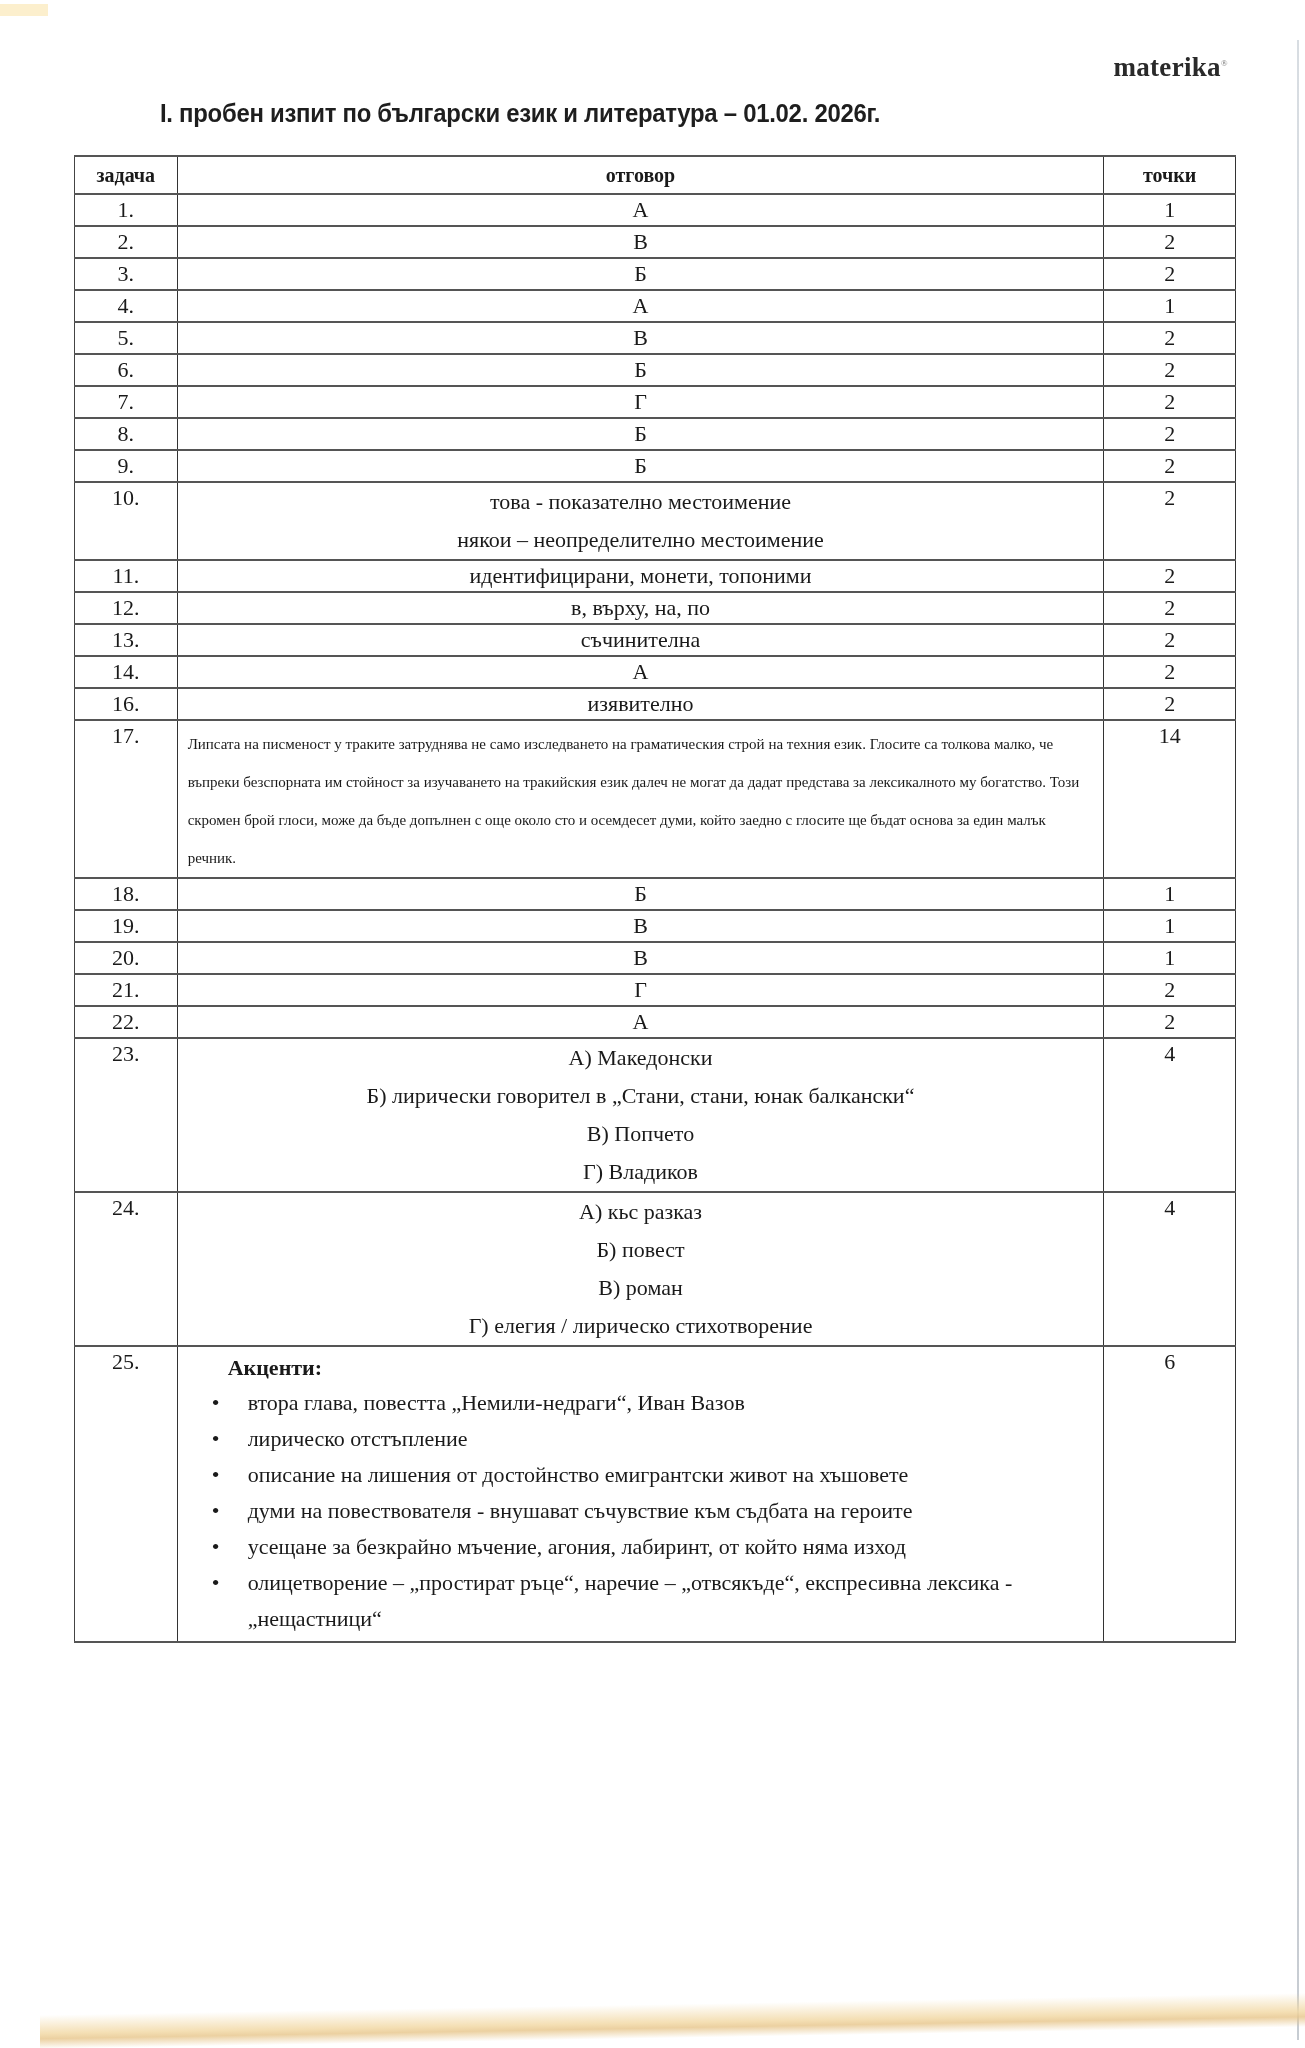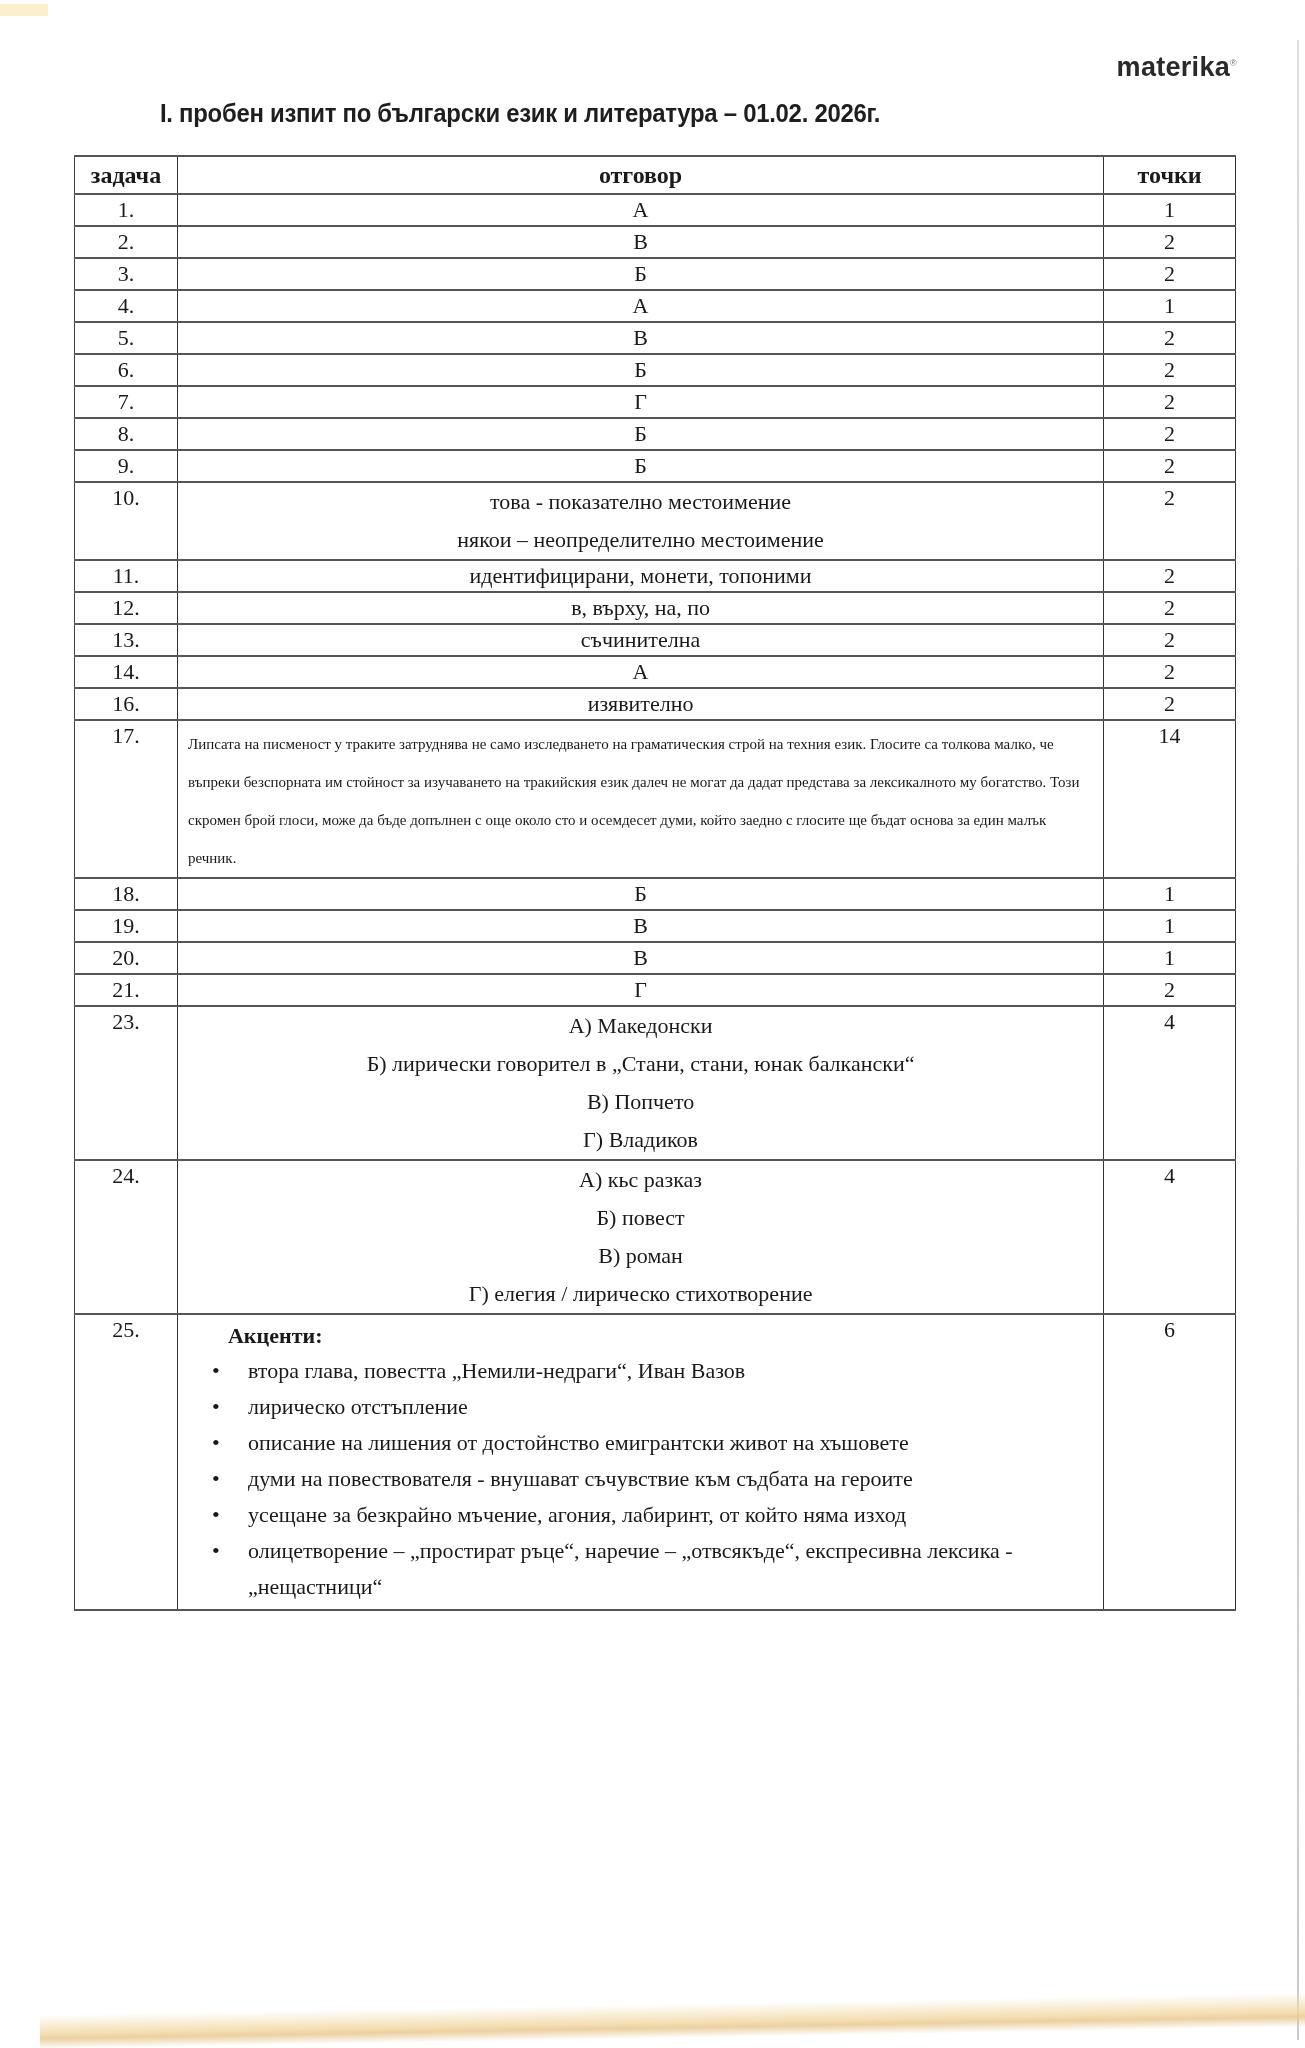--- a/index.html
+++ b/index.html
@@ -16,42 +16,42 @@
     .top-stain {
       position: absolute; top: 4px; left: 0; width: 48px; height: 12px;
       background: #fbe8b8; opacity: .7;
     }
     .bottom-stain {
       position: absolute; left: 40px; right: 0; bottom: 10px; height: 34px;
       background: linear-gradient(180deg, rgba(255,255,255,0) 0%, #f2d9a6 55%, #e8c890 70%, rgba(255,255,255,0) 100%);
       transform: skewY(-1deg); opacity: .85;
     }
     .logo {
-      position: absolute; top: 52px; right: 68px;
-      font-family: Liberation Sans, sans-serif; font-weight: bold;
+      position: absolute; top: 52px; right: 77px;
+      font-family: Liberation Serif, serif; font-weight: bold;
       font-size: 27px; color: #2a2a2a; letter-spacing: 0.3px;
     }
     .logo sup { font-size: 9px; font-weight: normal; color: #777; }
     .title {
       position: absolute; top: 98px; left: 160px;
       font-family: "Liberation Sans", sans-serif; font-weight: bold;
       font-size: 26px; color: #1e1e1e; letter-spacing: -0.3px;
       transform: scaleX(0.92); transform-origin: left;
     }
     table.answers {
       position: absolute; top: 155px; left: 74px; width: 1162px;
       border-collapse: collapse; font-size: 22px;
     }
     table.answers th, table.answers td {
       border-top: 2px solid #555; border-bottom: 2px solid #555;
       border-left: 1px solid #333; border-right: 1px solid #333;
       padding: 0; vertical-align: top; line-height: 30px;
     }
     table.answers tr > *:first-child { border-left: 1px solid #444; }
-    table.answers th { font-weight: bold; height: 36px; vertical-align: middle; font-size: 24px; }
+    table.answers th { font-weight: bold; height: 36px; vertical-align: middle; font-size: 20px; }
     .col-num { width: 103px; text-align: center; }
     .col-ans { width: 924px; text-align: center; border-radius: 15px; }
     .col-pts { width: 133px; text-align: center; }
     td.col-num, td.col-pts { padding-top: 3px; }
     .multi-line div { line-height: 38px; }
     .paragraph {
       text-align: left; padding: 4px 14px 0 10px !important;
       line-height: 38px !important; font-size: 15px;
     }
     .accents { text-align: left; padding: 4px 10px 4px 10px !important; }
@@ -177,20 +177,25 @@
         <td class="col-pts">1</td>
       </tr>
       <tr>
         <td class="col-num">20.</td>
         <td class="col-ans">В</td>
         <td class="col-pts">1</td>
       </tr>
       <tr>
         <td class="col-num">21.</td>
         <td class="col-ans">Г</td>
+        <td class="col-pts">2</td>
+      </tr>
+      <tr>
+        <td class="col-num">22.</td>
+        <td class="col-ans">А</td>
         <td class="col-pts">2</td>
       </tr>
       <tr>
         <td class="col-num">23.</td>
         <td class="col-ans multi-line">
           <div>А) Македонски</div>
           <div>Б) лирически говорител в „Стани, стани, юнак балкански“</div>
           <div>В) Попчето</div>
           <div>Г) Владиков</div>
         </td>

